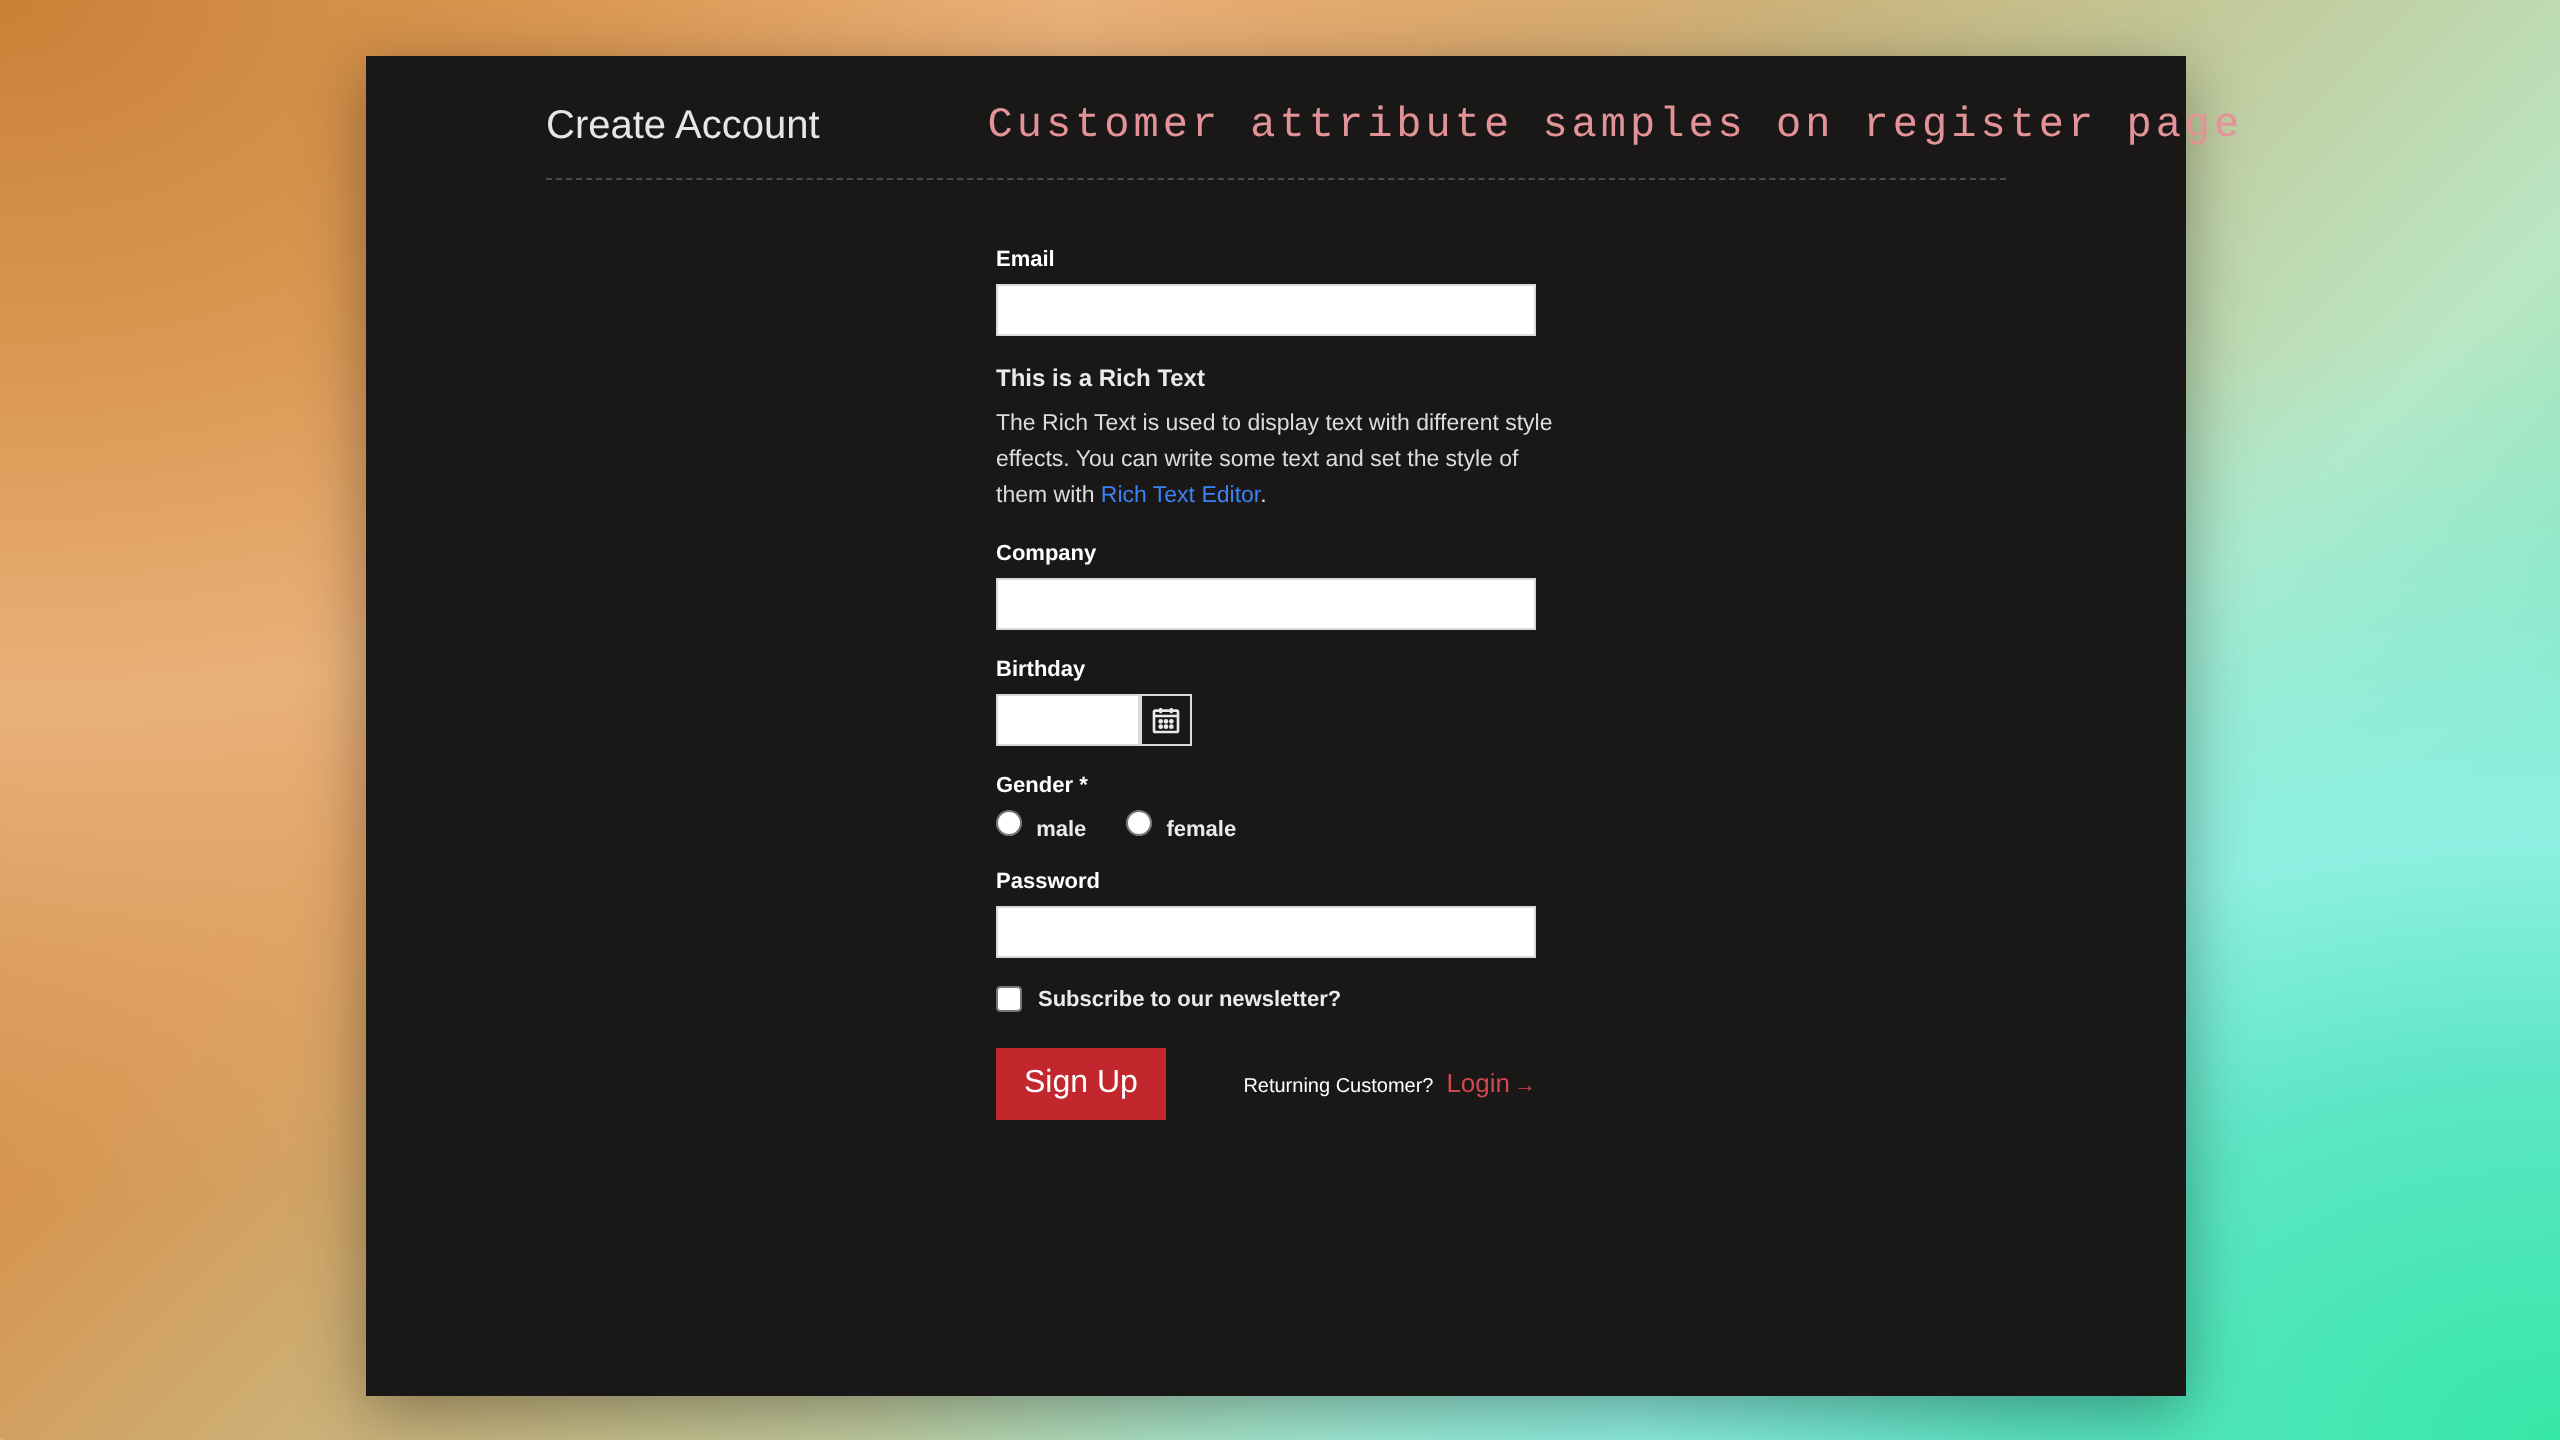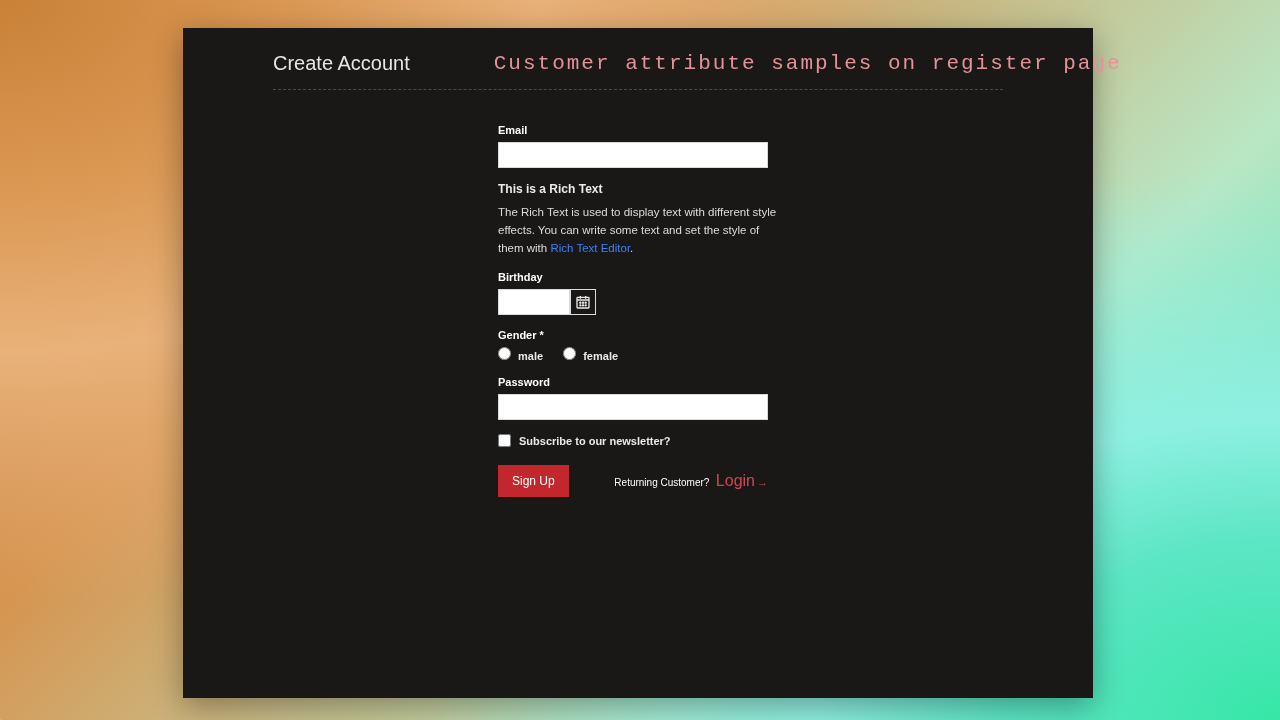--- a/index.html
+++ b/index.html
@@ -46,23 +46,23 @@
     .rich-title { font-size: 12px; font-weight: 700; margin-top: 4px; margin-bottom: 8px; }
     .rich-text { font-size: 11.5px; line-height: 1.55; color: #dcdcdc; }
     .rich-text a { color: #3b82f6; text-decoration: none; }
     .date-row { display: flex; align-items: stretch; }
     .date-input { width: 72px; height: 26px; background: #fff; border: 1px solid #d9d9d9; }
     .cal-btn { width: 26px; height: 26px; background: #1a1817; border: 1px solid #dcdcdc; display: flex; align-items: center; justify-content: center; cursor: pointer; }
     .radio-row { display: flex; align-items: center; gap: 20px; margin-top: 4px; font-size: 11px; font-weight: 700; }
     .radio-row input { margin-right: 4px; }
     .chk-row { display: flex; align-items: center; gap: 8px; font-size: 11px; font-weight: 700; margin-top: 10px; }
     .actions { display: flex; align-items: center; justify-content: space-between; margin-top: 18px; width: 270px; }
-    .btn-primary { background: #c1272d; color: #fff; border: none; font-size: 12px; padding: 9px 14px; cursor: pointer; }
+    .btn-primary { background: #c1272d; color: #fff; border: none; font-size: 16px; padding: 9px 14px; cursor: pointer; }
     .returning { font-size: 10px; color: #ffffff; }
-    .login-link { color: #d0484f; text-decoration: none; font-size: 16px; margin-left: 2px; }
+    .login-link { color: #d0484f; text-decoration: none; font-size: 13px; margin-left: 2px; }
     .arrow { color: #d0484f; font-size: 11px; margin-left: 2px; }
   </style>
 </head>
 <body>
 
 <div class="bg">
   <div class="panel">
     <div class="header">
       <div class="title">Create Account</div>
       <div class="subtitle">Customer attribute samples on register page</div>
@@ -78,20 +78,24 @@
         <input class="input" type="text" value="" style="">
       </div>
 
       <div class="field">
         <div class="rich-title">This is a Rich Text</div>
         <div class="rich-text">
           <span>The Rich Text is used to display text with different style effects. You can write some text and set the style of them with </span><a href="#">Rich Text Editor</a><span>.</span>
         </div>
       </div>
 
+      <div class="field">
+        <label class="label">Company</label>
+        <input class="input" type="text" value="" style="">
+      </div>
 
       <div class="field">
         <label class="label">Birthday</label>
         <div class="date-row">
           <input class="date-input" type="text" value="" style="">
           <span class="cal-btn">
             <svg width="16" height="16" viewBox="0 0 24 24" fill="none" stroke="#eaeaea" stroke-width="2">
               <rect x="3" y="5" width="18" height="16" rx="1"></rect>
               <path d="M3 9h18M8 3v4M16 3v4"></path>
               <circle cx="8" cy="13" r="0.8" fill="#eaeaea"></circle>

